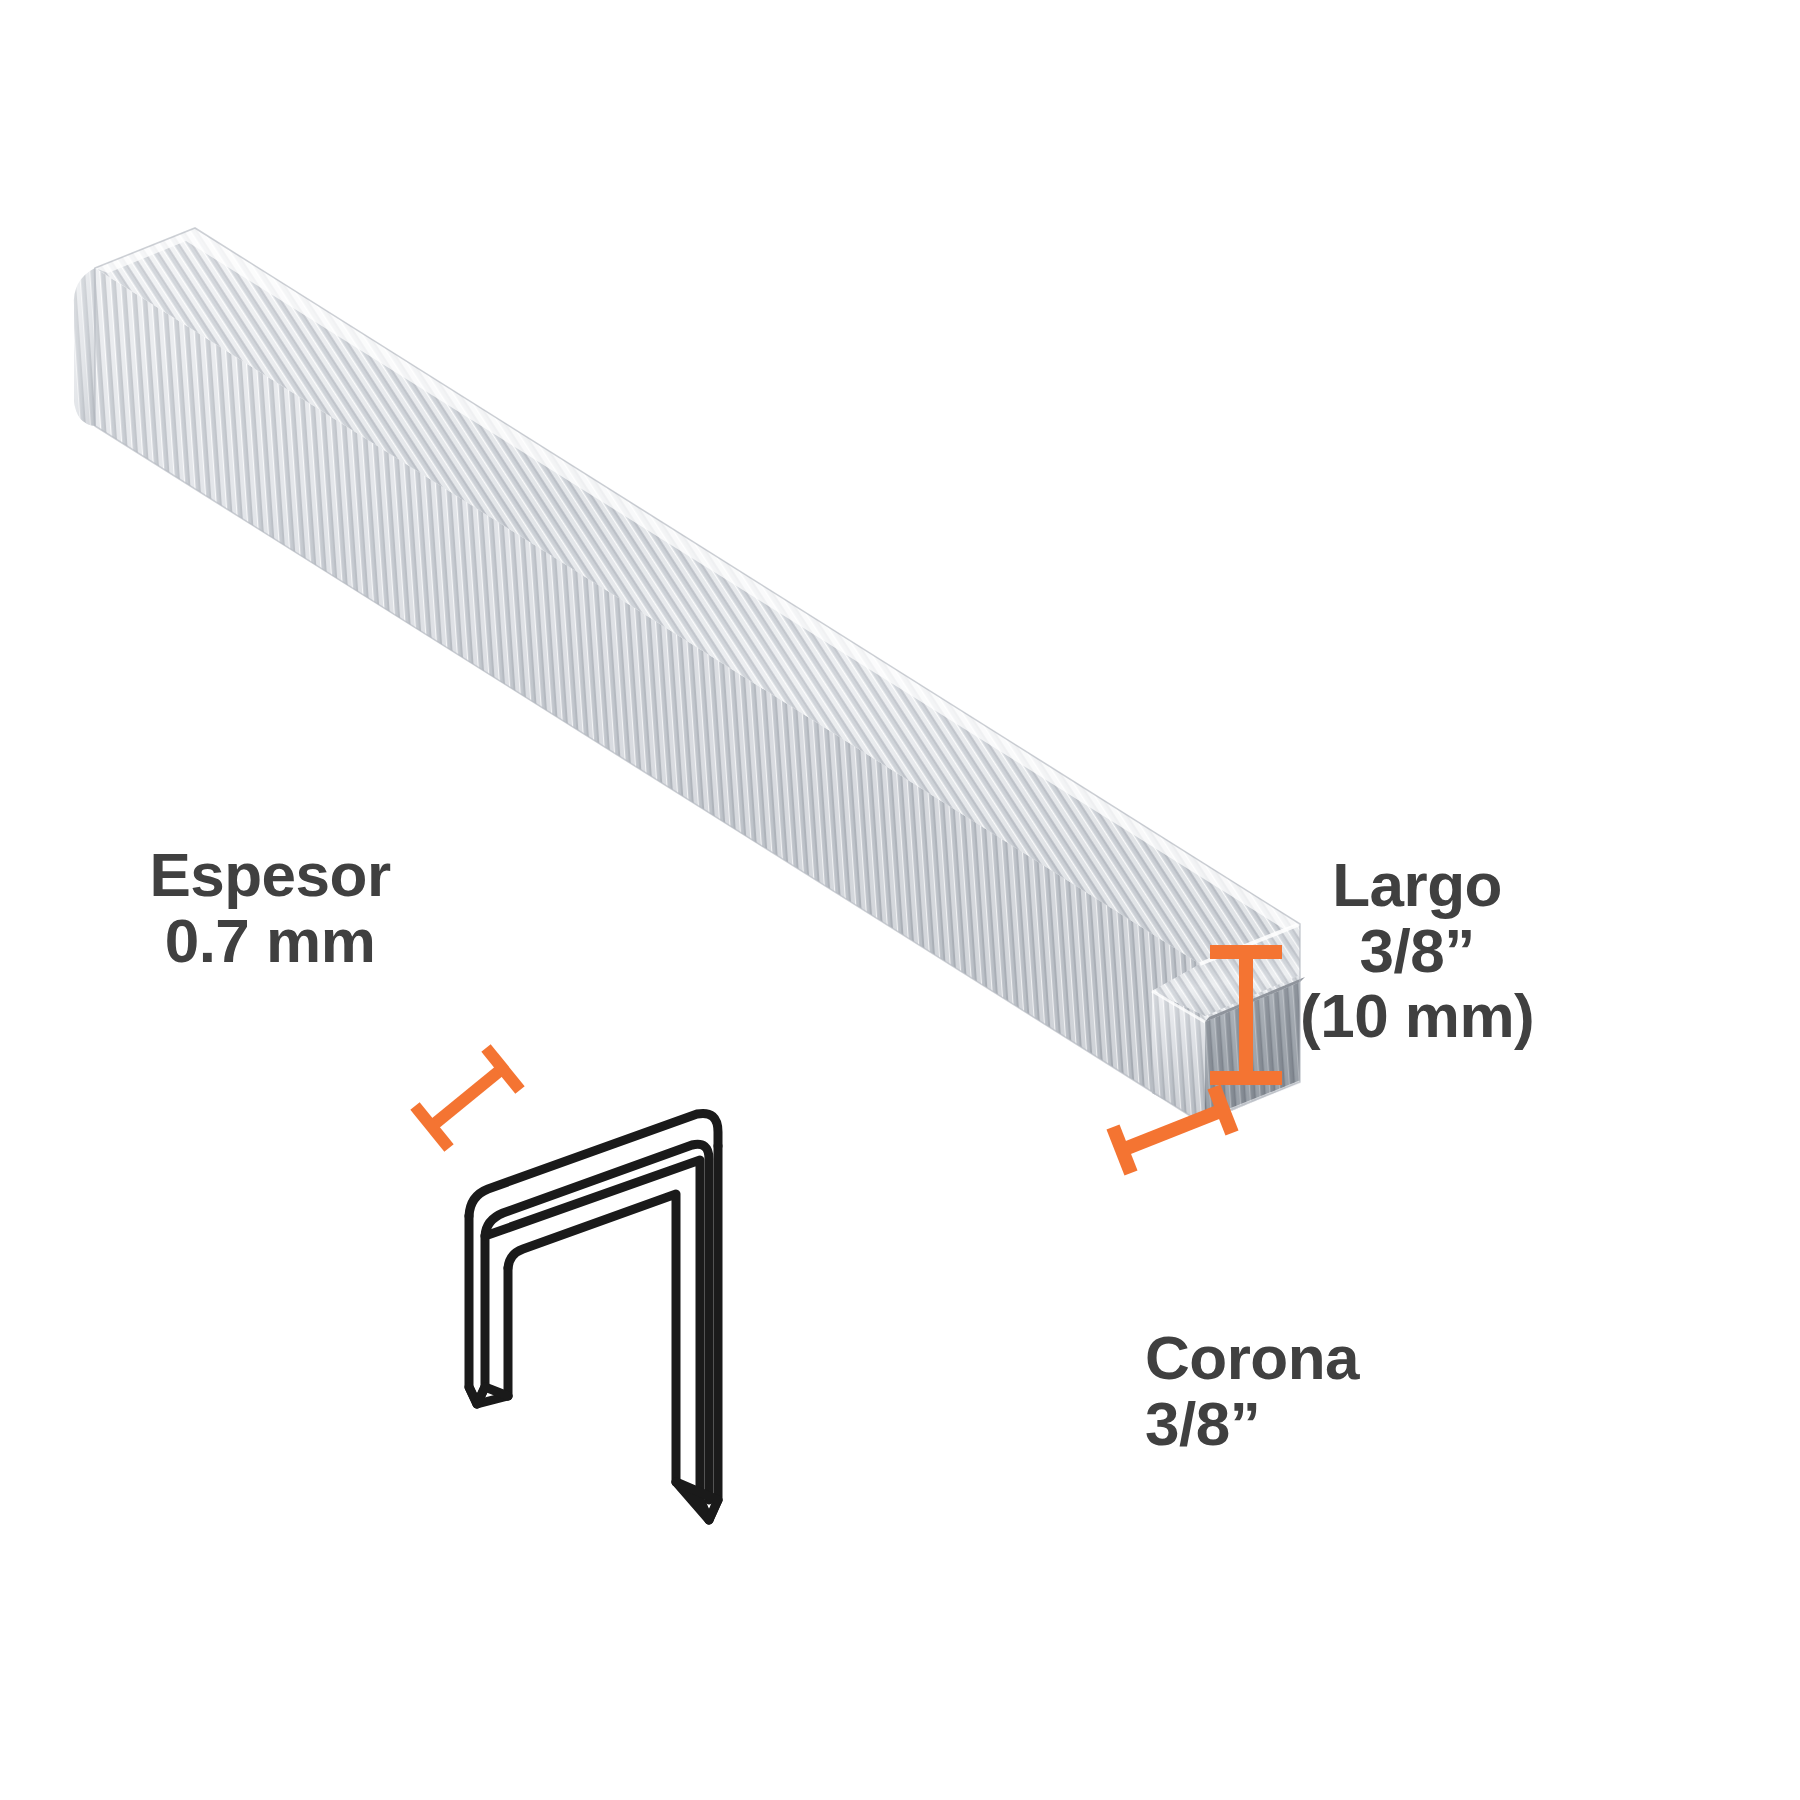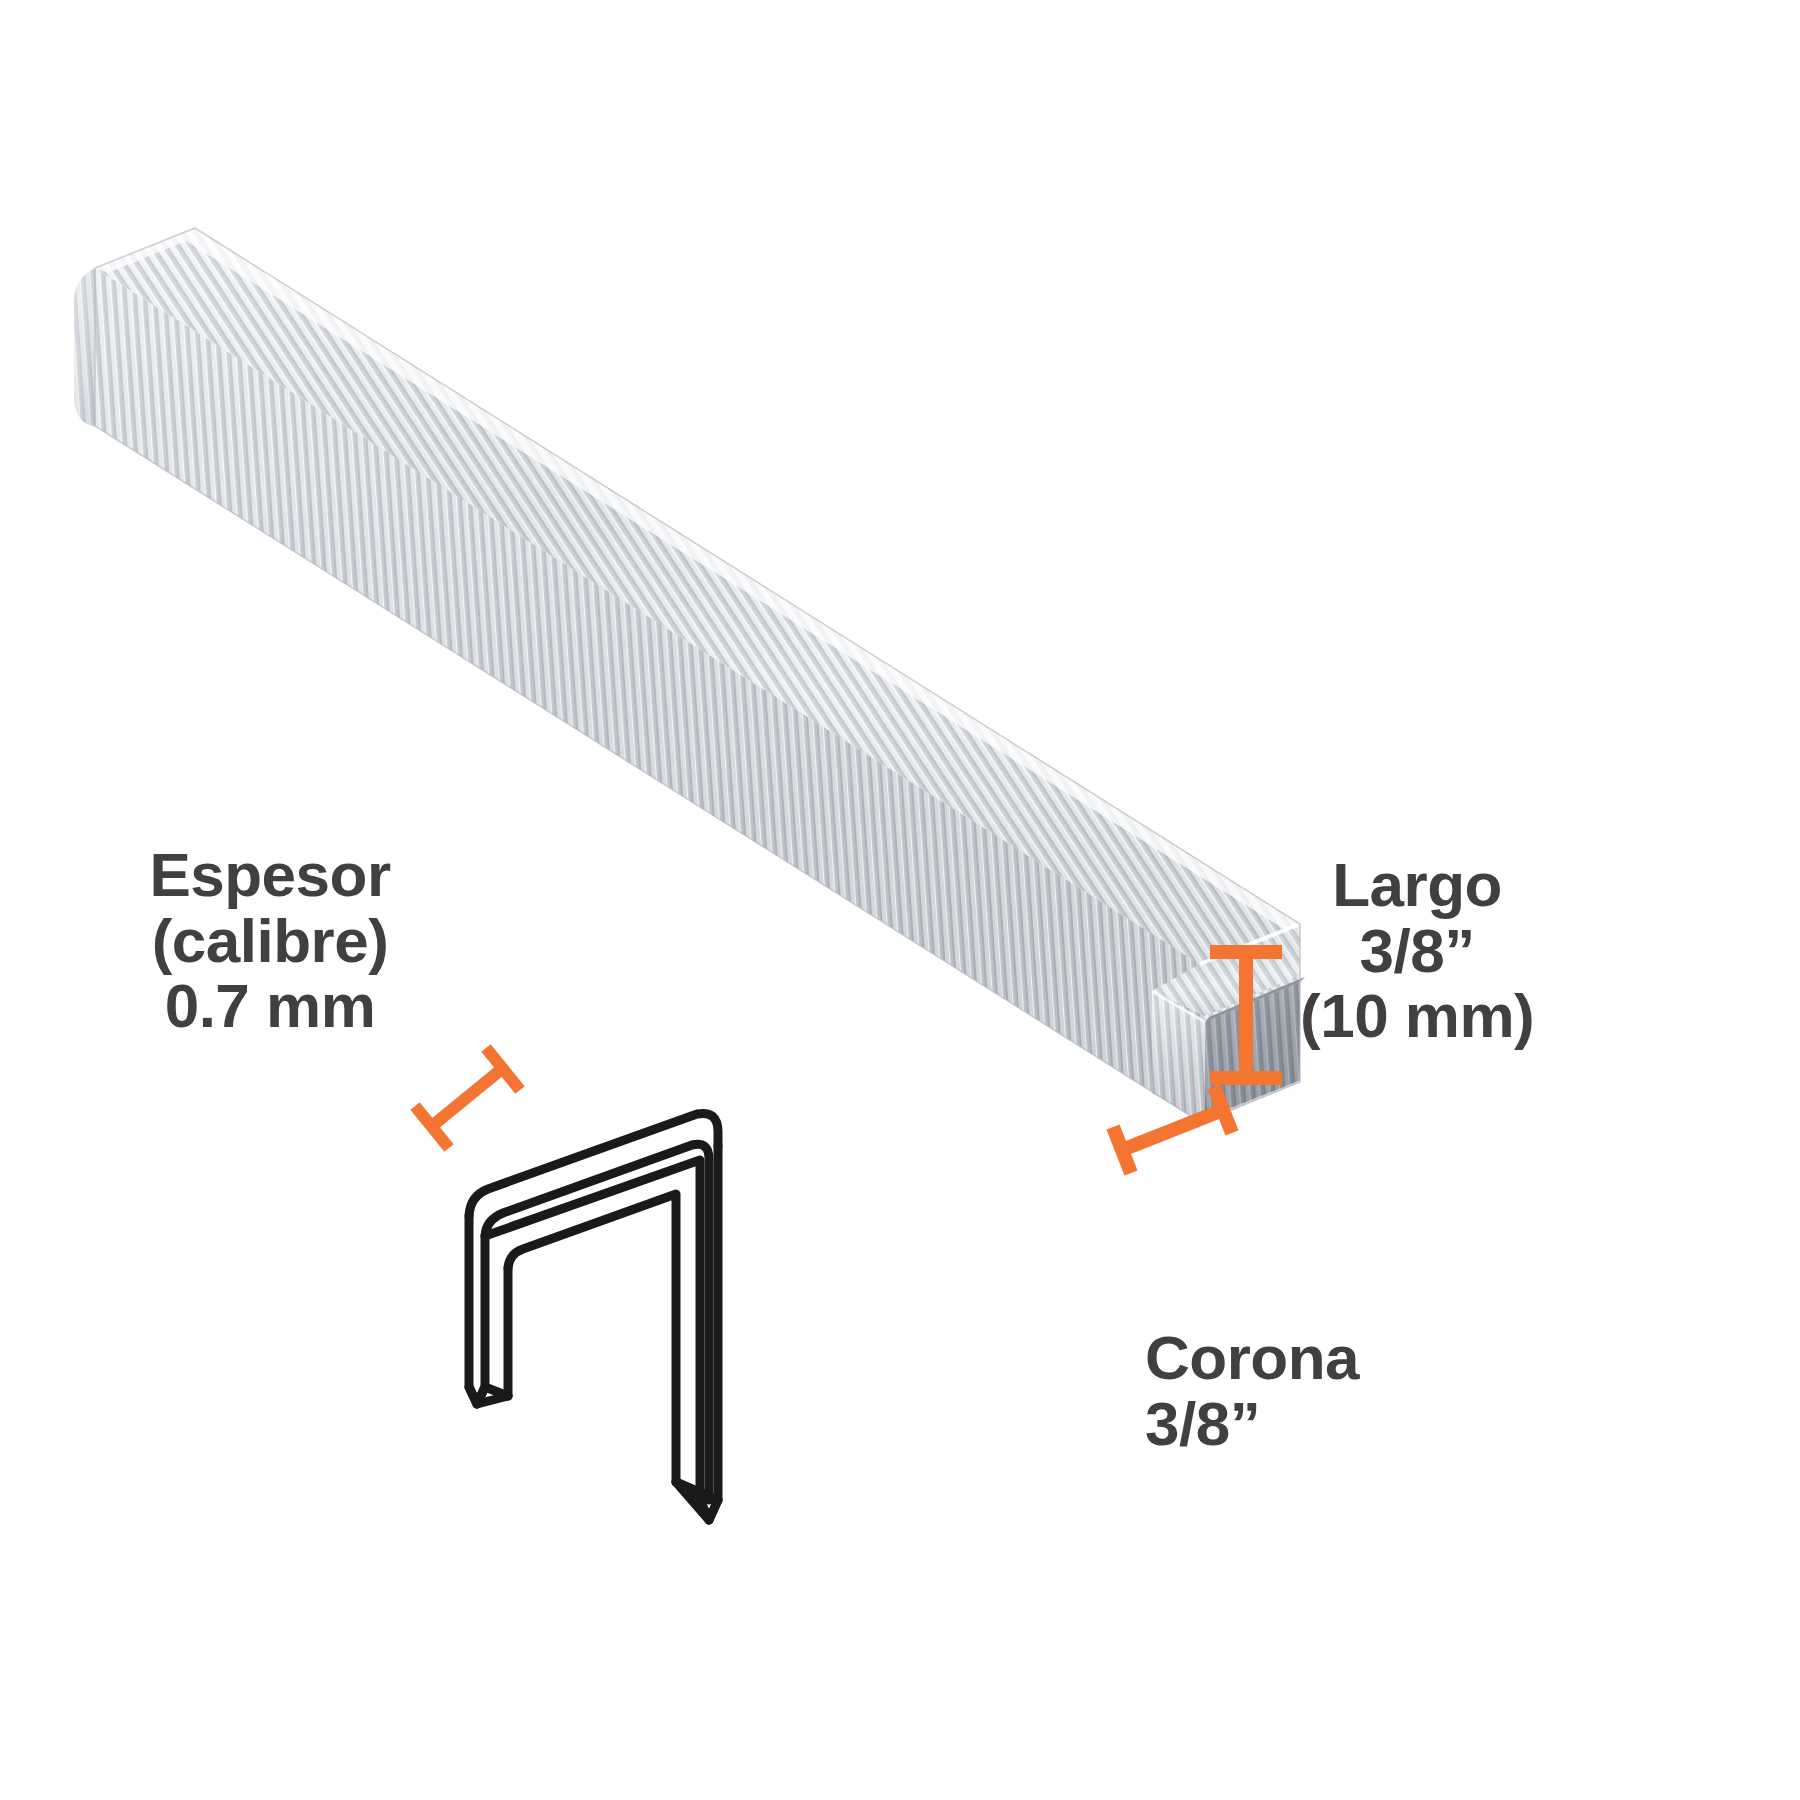--- a/index.html
+++ b/index.html
@@ -259,21 +259,20 @@
 
         <path d="M700,1500 L709,1520 L676,1482 L700,1500"></path>
         <path d="M718,1500 L709,1520"></path>
         <path d="M676,1482 L718,1500"></path>
       </g>
     </svg>
   </div>
 
   <div class="callout" id="callout-espesor">
     <span class="line">Espesor</span>
-    <span class="line">(calibre)</span>
     <span class="line">0.7 mm</span>
   </div>
 
   <div class="callout" id="callout-largo">
     <span class="line">Largo</span>
     <span class="line">3/8”</span>
     <span class="line sub">(10 mm)</span>
   </div>
 
   <div class="callout" id="callout-corona">

